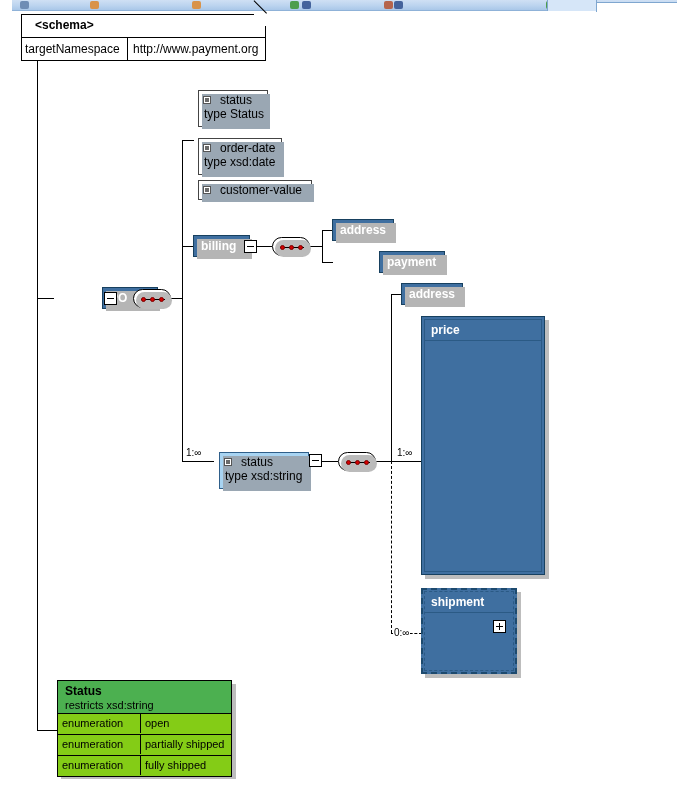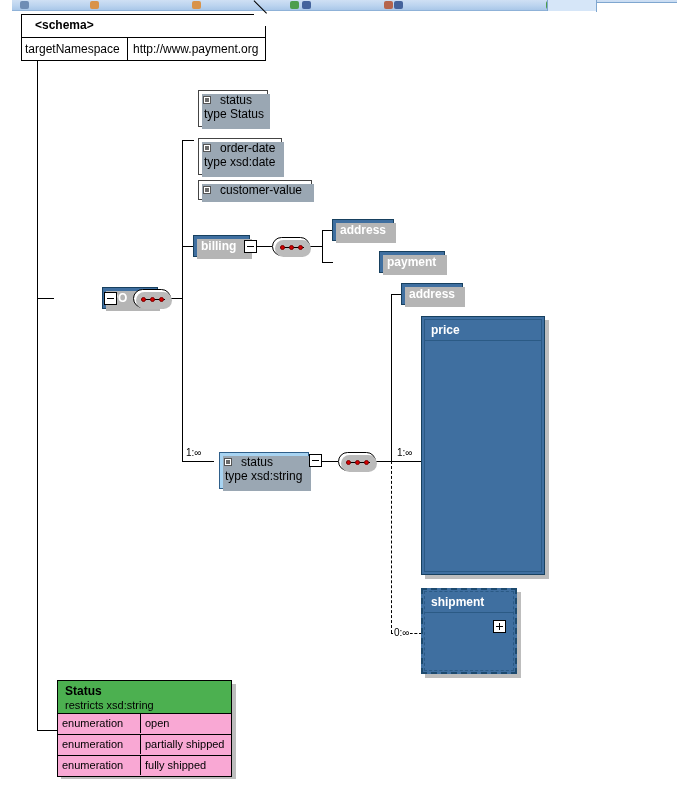--- a/index.html
+++ b/index.html
@@ -98,21 +98,21 @@
     background:#fff;padding:0 1px;}
 
   
   .stype{position:absolute;left:45px;top:680px;width:175px;z-index:5;}
   .stype .ssh2{position:absolute;left:4px;top:4px;width:175px;height:95px;background:#bdbdbd;z-index:-1;}
   .stype .hdr{position:relative;width:175px;height:34px;background:#4cb050;
     border:1px solid #000;box-sizing:border-box;padding:3px 0 0 7px;}
   .stype .hdr .t1{display:block;font-size:12px;font-weight:bold;line-height:14px;color:#000;}
   .stype .hdr .t2{display:block;font-size:11px;line-height:14px;color:#000;}
   .stype .r{position:relative;width:175px;height:21px;border:1px solid #000;
-    border-top:0;box-sizing:border-box;background:#f9a8d4;}
+    border-top:0;box-sizing:border-box;background:#84cc16;}
   .stype .r .k{position:absolute;left:0;top:0;width:82px;height:19px;line-height:19px;
     font-size:11px;padding-left:4px;box-sizing:border-box;}
   .stype .r .vsep2{position:absolute;left:82px;top:0;width:1px;height:19px;background:#000;}
   .stype .r .v{position:absolute;left:83px;top:0;right:0;height:19px;line-height:19px;
     font-size:11px;padding-left:4px;box-sizing:border-box;}
 </style>
 </head>
 <body>
 
 <div id="canvas">

